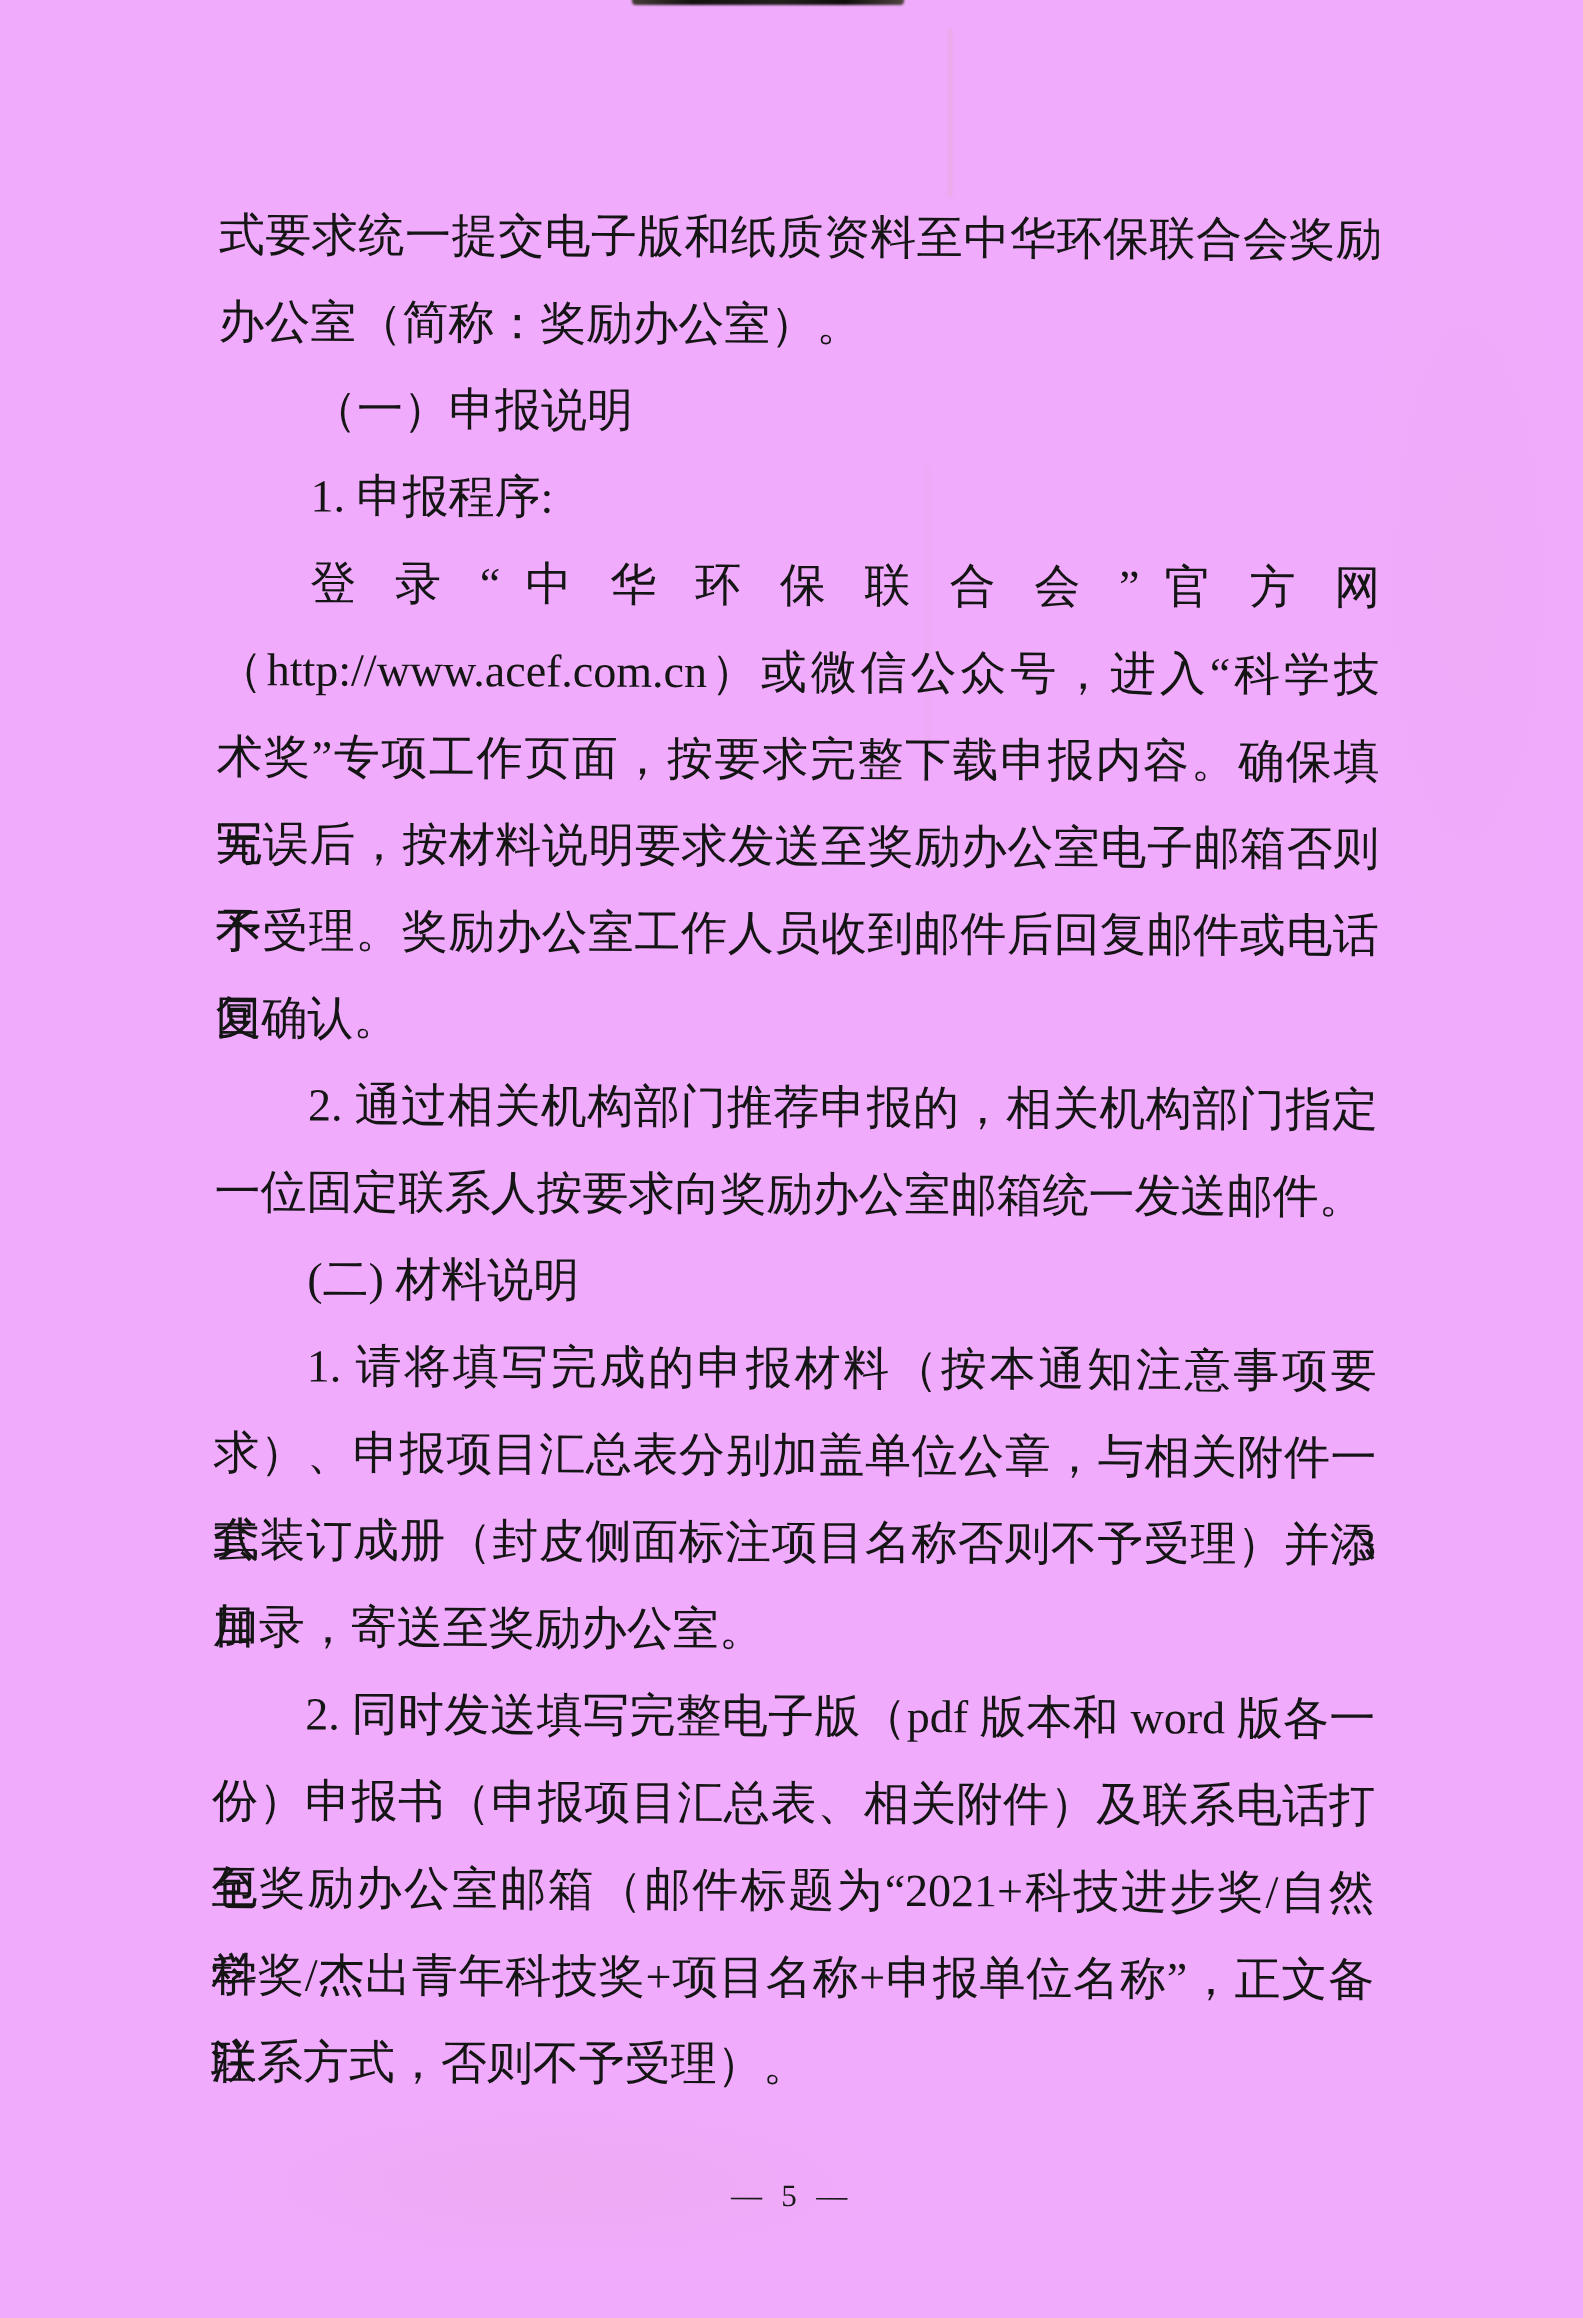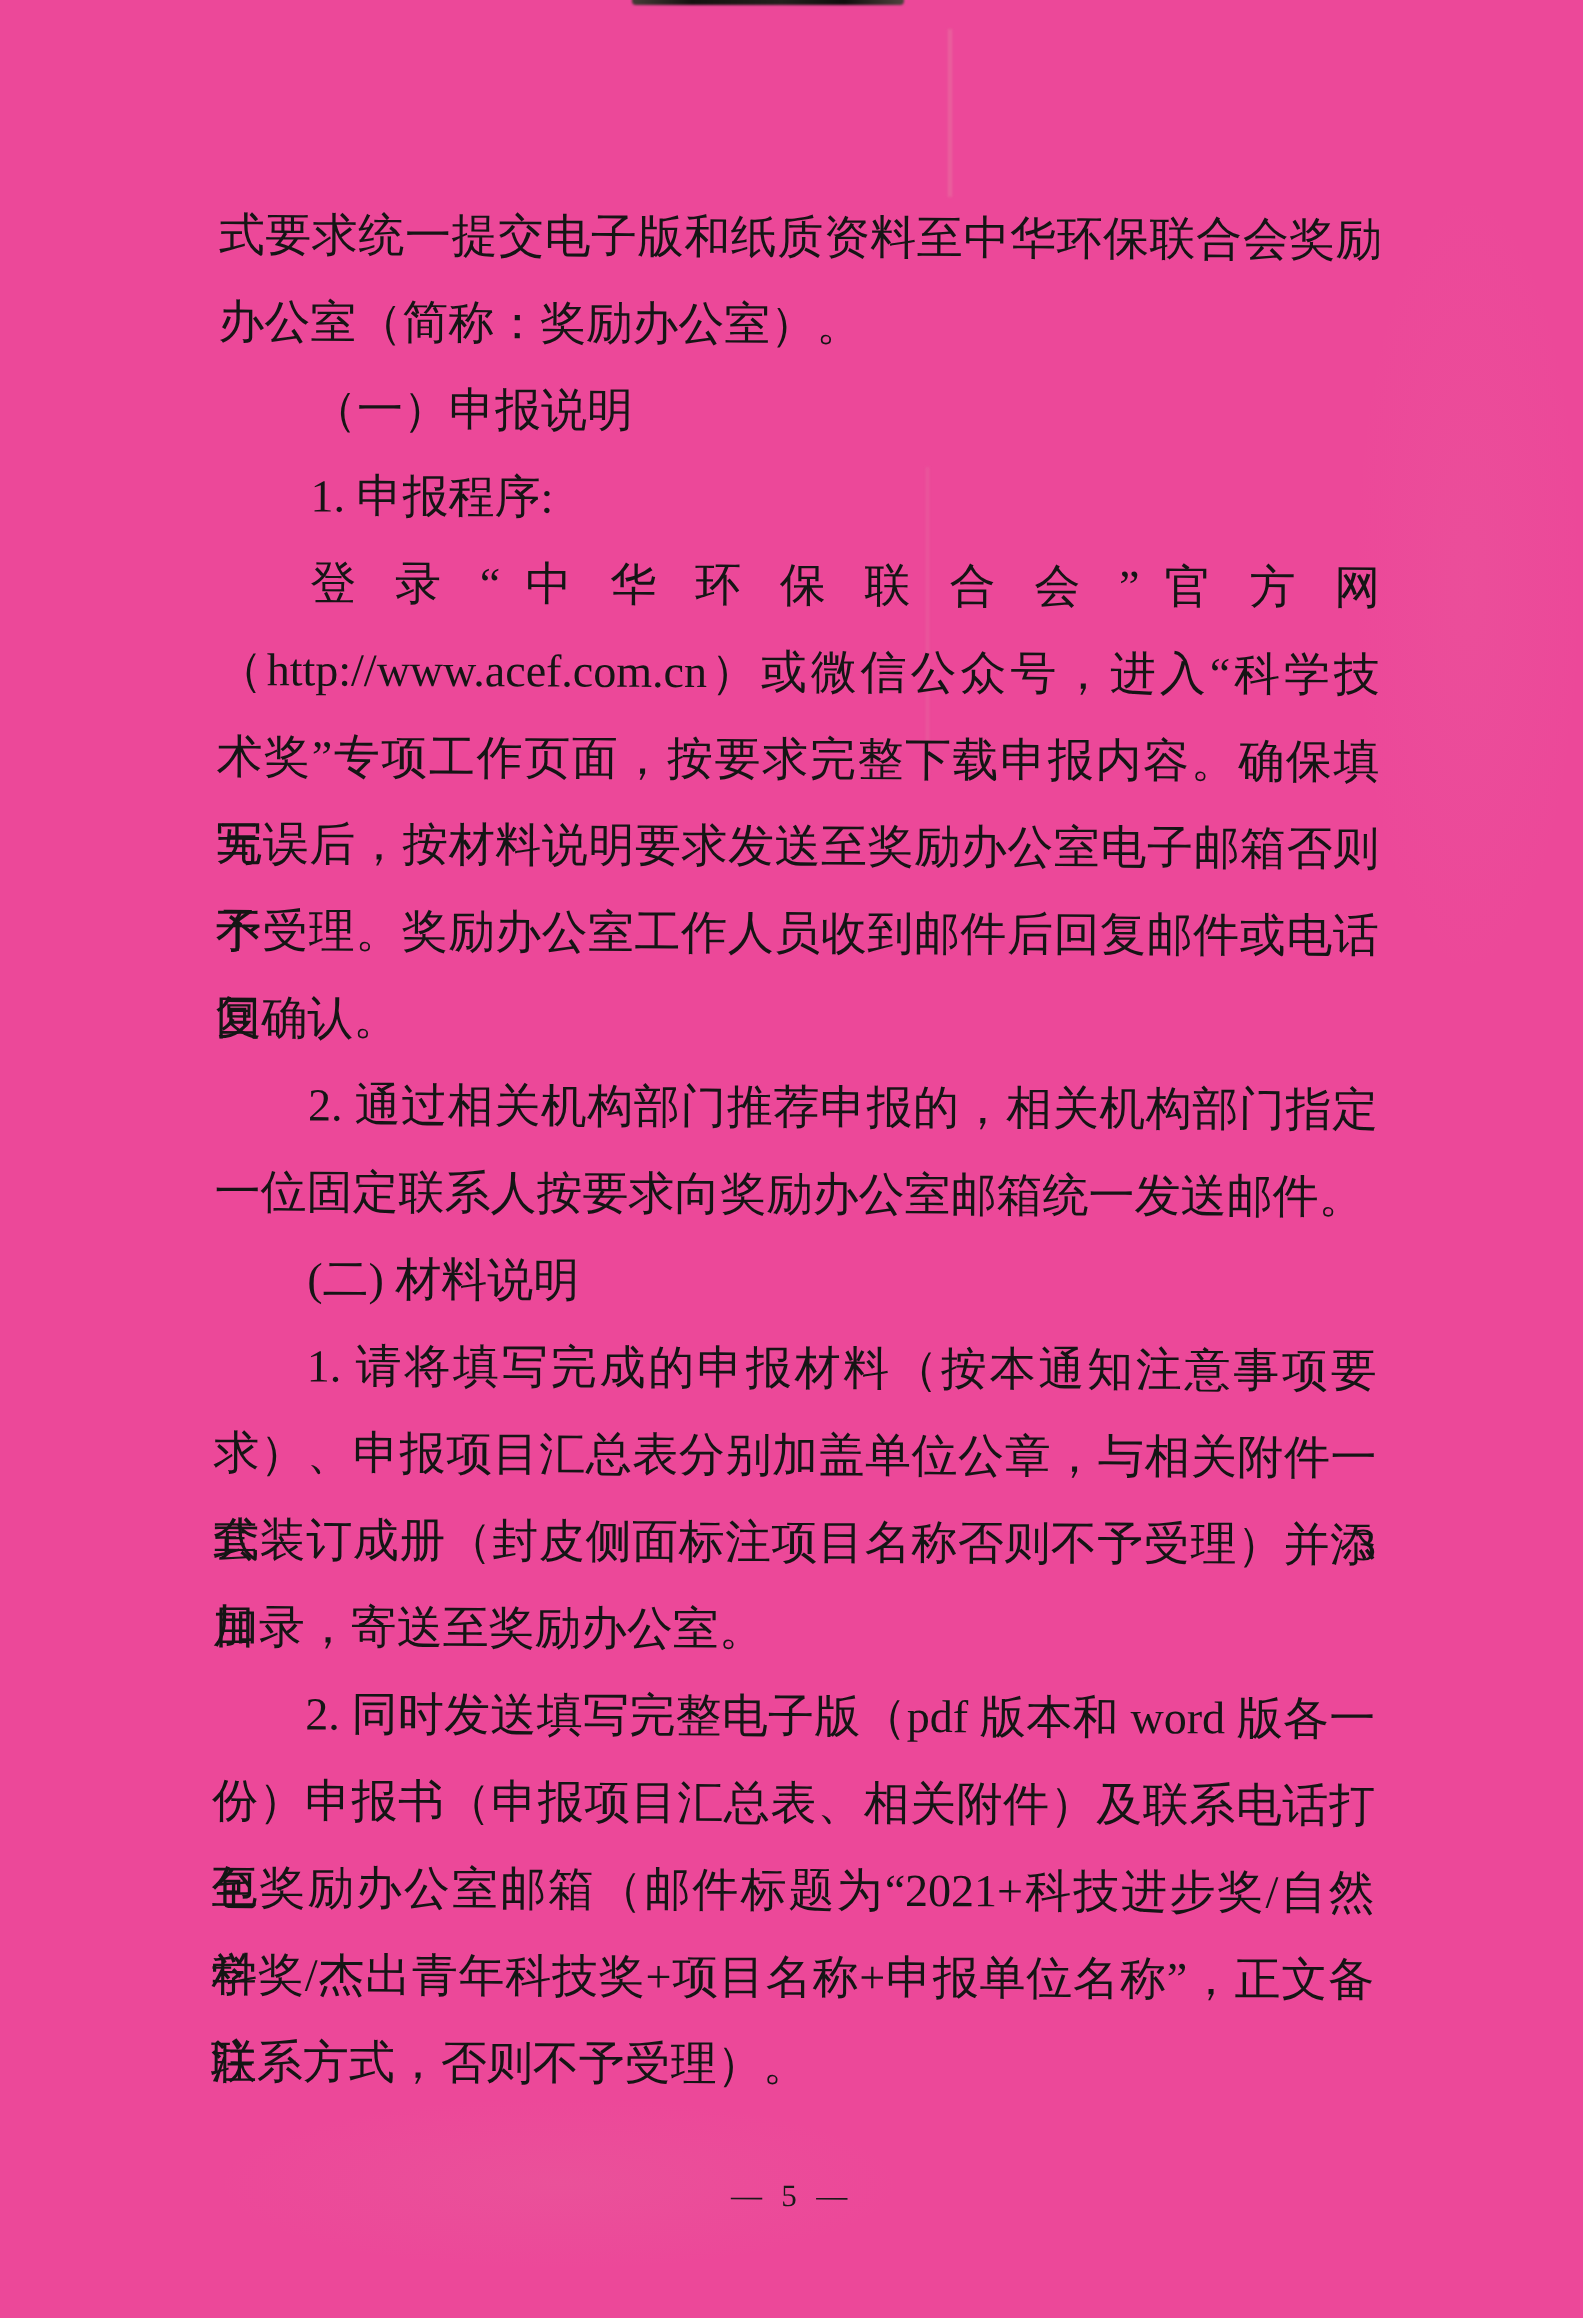--- a/index.html
+++ b/index.html
@@ -9,21 +9,21 @@
   body {
     width: 1584px;
     height: 2319px;
     background: #fdfcfa;
     overflow: hidden;
   }
   .page {
     position: relative;
     width: 1584px;
     height: 2319px;
-    background: #ec4899;
+    background: #f0abfc;
     overflow: hidden;
     font-family: "Liberation Serif", "DejaVu Serif", serif;
     color: #151515;
   }
   
   .bleed {
     position: absolute;
     pointer-events: none;
   }
   .bleed-bottom-left {

